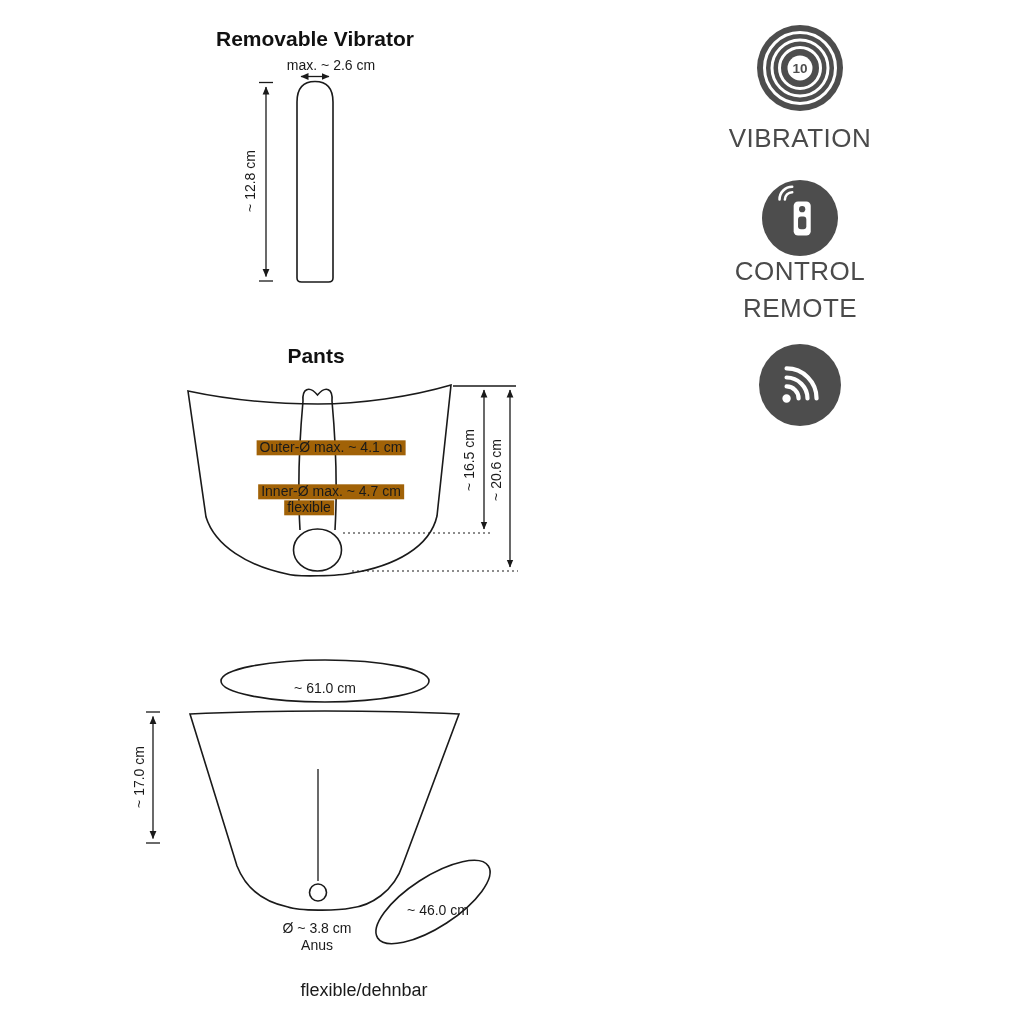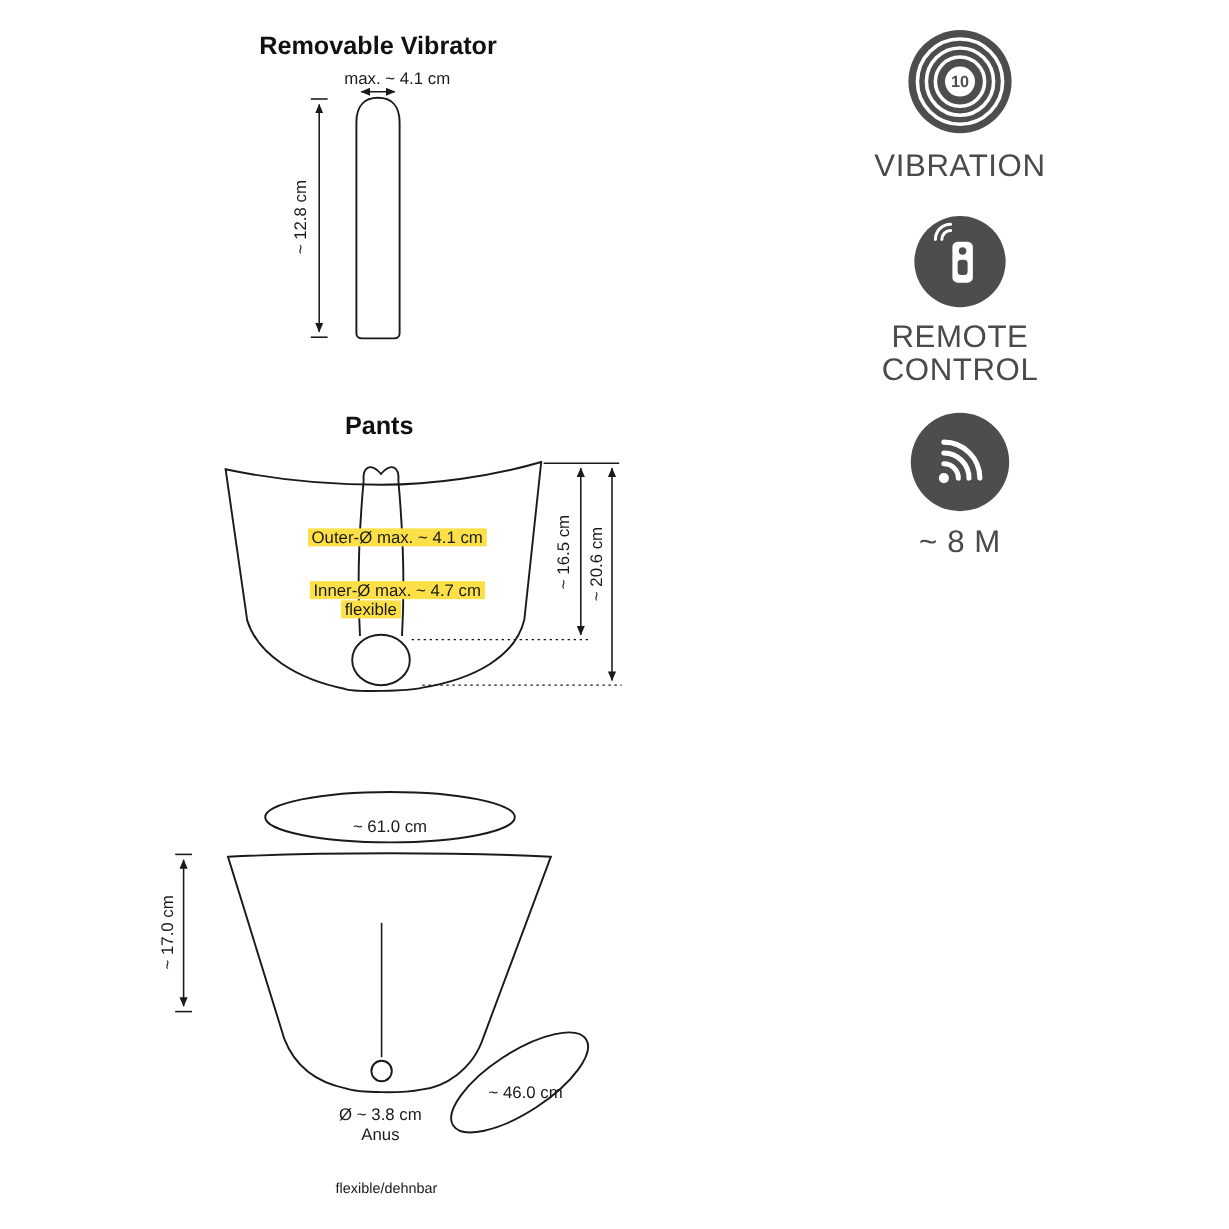--- a/index.html
+++ b/index.html
@@ -14,23 +14,23 @@
   .canvas { position:absolute; left:0; top:0; width:837px; height:1024px; }
   .lineart { position:absolute; left:0; top:0; pointer-events:none; }
   .title {
     position:absolute; transform:translateX(-50%);
     font-size:21px; font-weight:700; color:#111; white-space:nowrap;
   }
   .lbl {
     position:absolute; transform:translate(-50%,-50%);
     font-size:14px; color:#1a1a1a; white-space:nowrap; line-height:1.1;
   }
-  .lbl.bg { background:#fde047; padding:0 3px; }
+  .lbl.bg { background:#a16207; padding:0 3px; }
   .lbl.rot { transform:translate(-50%,-50%) rotate(-90deg); }
-  .lbl.small-footer { font-size:12px; }
+  .lbl.small-footer { font-size:18px;margin-left:42px; }
   .feature { position:absolute; left:680px; width:240px; text-align:center; }
   .feature svg { display:block; margin:0 auto; }
   .flabel {
     font-size:26px; color:#4a4a4a; letter-spacing:0.5px; line-height:1.08;
     white-space:nowrap;
   }
   .f1 .flabel { margin-top:12px; }
   .f2 .flabel { margin-top:9px; }
   .f3 .flabel { margin-top:10px; }
   .f4 .flabel { margin-top:14px; }
@@ -82,21 +82,21 @@
       <ellipse cx="433" cy="902" rx="66" ry="25" transform="rotate(-33 433 902)"></ellipse>
       <g stroke-width="1.3">
         <line x1="146" y1="712" x2="160" y2="712"></line>
         <line x1="146" y1="843" x2="160" y2="843"></line>
         <line x1="153" y1="716.5" x2="153" y2="838.5" marker-start="url(#arr)" marker-end="url(#arr)"></line>
       </g>
     </g>
   </svg>
 
   <div class="title" style="left:315px; top:27px;">Removable Vibrator</div>
-  <div class="lbl" style="left:331px; top:66px;">max. ~ 4.1 cm</div>
+  <div class="lbl" style="left:331px; top:66px;">max. ~ 2.6 cm</div>
   <div class="lbl rot" style="left:251px; top:181px;">~ 12.8 cm</div>
 
   <div class="title" style="left:316px; top:344px;">Pants</div>
   <div class="lbl bg" style="left:331px; top:448px;">Outer-Ø max. ~ 4.1 cm</div>
   <div class="lbl bg" style="left:331px; top:492px;">Inner-Ø max. ~ 4.7 cm</div>
   <div class="lbl bg" style="left:309px; top:508px;">flexible</div>
   <div class="lbl rot" style="left:470px; top:460px;">~ 16.5 cm</div>
   <div class="lbl rot" style="left:497px; top:470px;">~ 20.6 cm</div>
 
   <div class="lbl" style="left:325px; top:689px;">~ 61.0 cm</div>
@@ -120,31 +120,30 @@
 
   <div class="feature f2" style="top:179px;">
     <svg width="78" height="78" viewBox="0 0 80 80">
       <circle cx="40" cy="40" r="39" fill="#4d4d4d"></circle>
       <path d="M 24.5,21 A 7.5,7.5 0 0 1 32,13.5" fill="none" stroke="#ffffff" stroke-width="2.6" stroke-linecap="round"></path>
       <path d="M 19,21 A 13,13 0 0 1 32,8" fill="none" stroke="#ffffff" stroke-width="2.6" stroke-linecap="round"></path>
       <rect x="33.5" y="23" width="17.5" height="35" rx="4.5" fill="#ffffff"></rect>
       <circle cx="42.2" cy="31" r="3.2" fill="#4d4d4d"></circle>
       <rect x="38" y="38.5" width="8.5" height="13" rx="3" fill="#4d4d4d"></rect>
     </svg>
+    <div class="flabel" style="margin-top:0;">CONTROL</div>
     <div class="flabel">REMOTE</div>
-    <div class="flabel" style="margin-top:0;">CONTROL</div>
   </div>
 
   <div class="feature f3" style="top:343px;">
     <svg width="84" height="84" viewBox="0 0 84 84">
       <circle cx="42" cy="42" r="41" fill="#4d4d4d"></circle>
       <g transform="rotate(45 42 42)" stroke="#ffffff" stroke-width="4.2" fill="none" stroke-linecap="round">
         <circle cx="42" cy="61" r="4.2" fill="#ffffff" stroke="none"></circle>
         <path d="M 33.5,52.5 A 12,12 0 0 1 50.5,52.5"></path>
         <path d="M 27.2,46.2 A 21,21 0 0 1 56.8,46.2"></path>
         <path d="M 20.8,39.8 A 30,30 0 0 1 63.2,39.8"></path>
       </g>
     </svg>
-    <div class="flabel">~ 8 M</div>
   </div>
 
 
 </div>
 
 </body></html>

